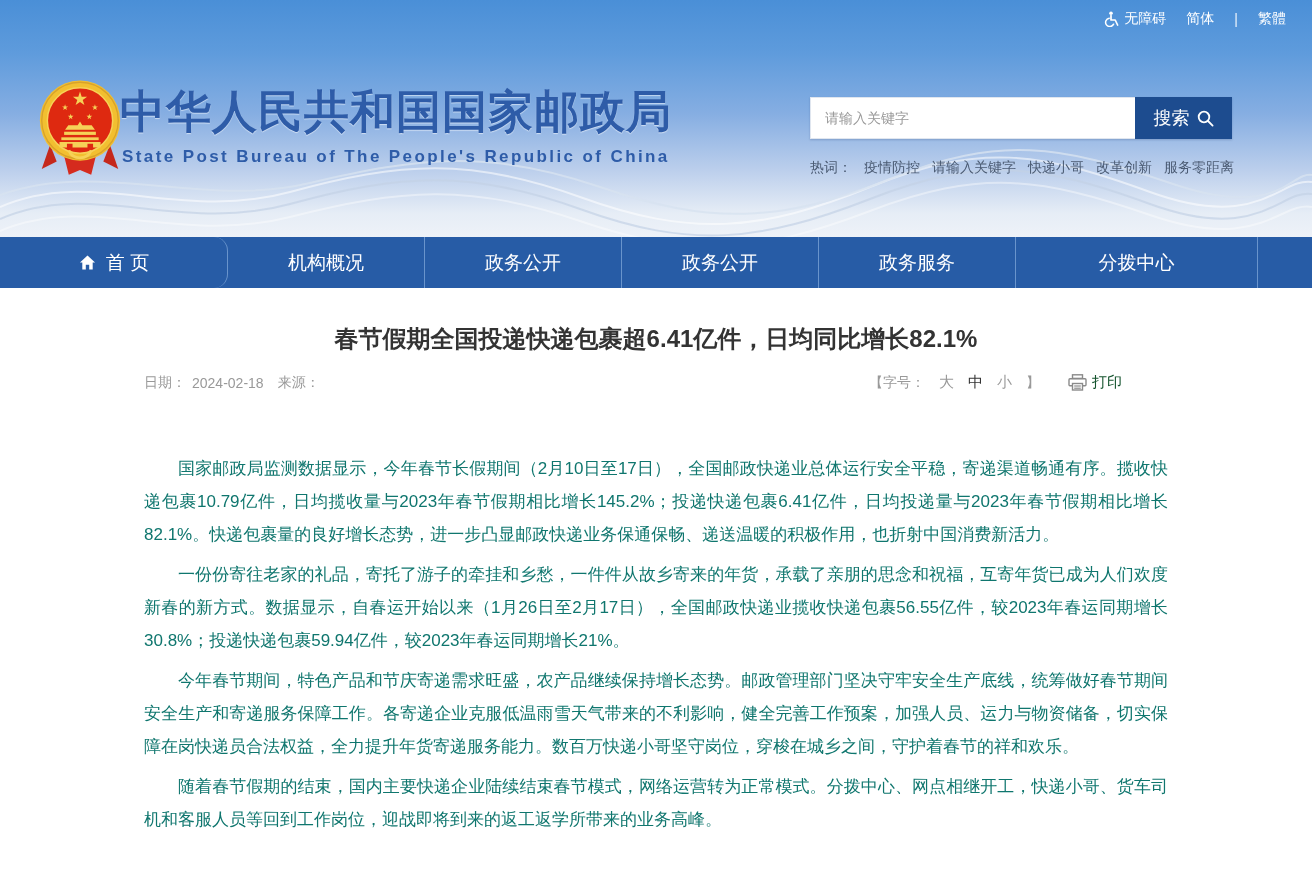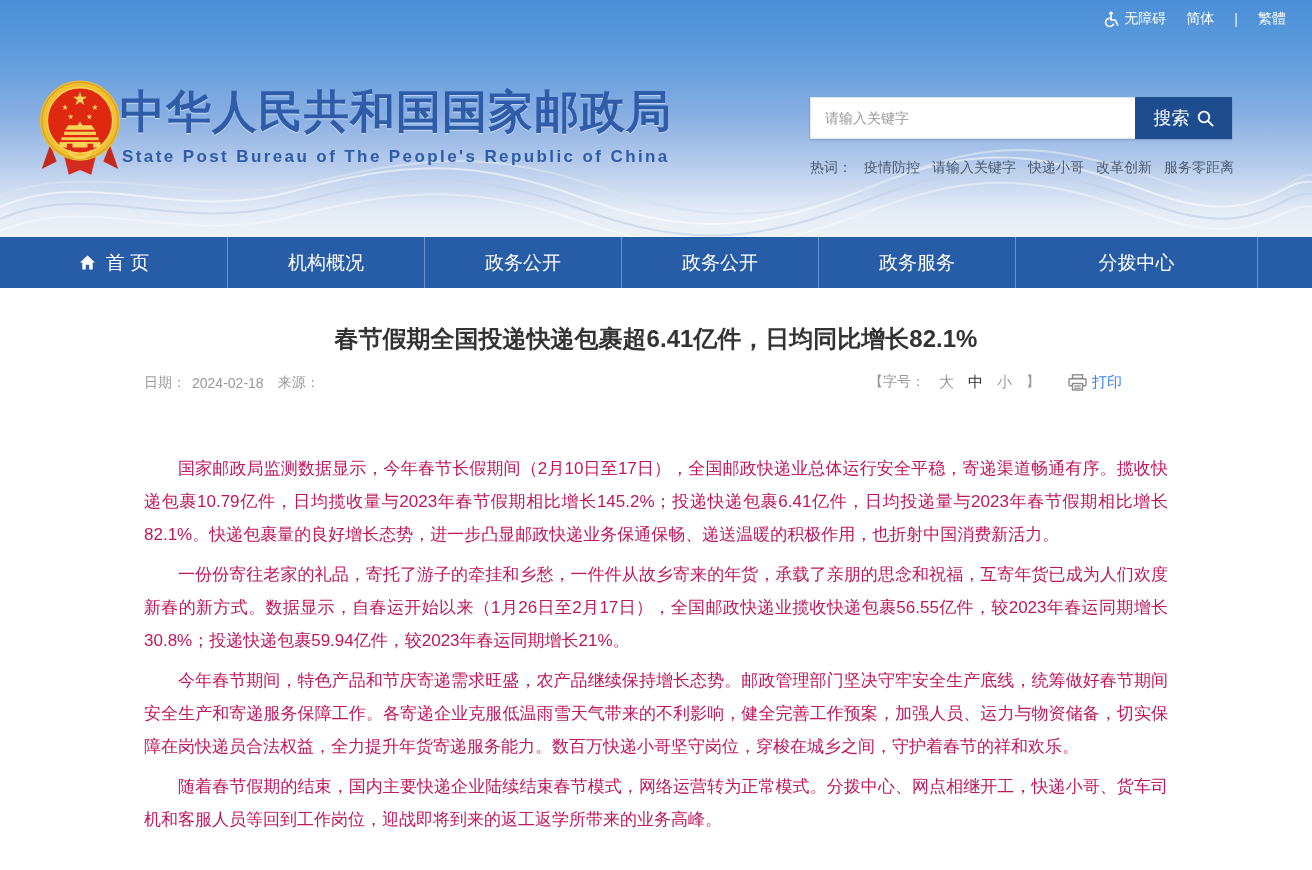--- a/index.html
+++ b/index.html
@@ -52,37 +52,37 @@
   }
   .hotwords a { color:#4a5a72; text-decoration:none; cursor:pointer; }
 
   
   .nav { position:absolute; top:237px; left:0; width:1312px; height:51px; background:#275ca6; display:flex; }
   .nav-item {
     display:flex; align-items:center; justify-content:center; gap:9px;
     color:#ffffff; font-size:19px; cursor:pointer;
     border-right:1px solid rgba(160,195,235,.55); height:51px;
   }
-  .nav-item.w1 { width:228px; } .nav-item.w2 { width:197px; } .nav-item.w6 { width:242px; }
+  .nav-item.w1 { width:228px;border-radius:14px; } .nav-item.w2 { width:197px; } .nav-item.w6 { width:242px; }
   .nav-filler { flex:1; }
 
   
   .content { position:absolute; top:270px; left:144px; width:1024px; }
   .article-title { margin-top:53px; text-align:center; font-size:24px; font-weight:bold; color:#333333; }
 
   .article-meta { margin-top:18px; display:flex; align-items:center; font-size:14px; color:#999999; }
   .meta-left { display:flex; gap:6px; align-items:center; }
-  .meta-right { margin-left:auto; margin-right:46px; display:flex; gap:14px; }
+  .meta-right { margin-left:auto; margin-right:46px; display:flex; align-items:center; gap:14px; }
   .meta-right .size-opt { cursor:pointer; color:#999; font-size:15px; }
   .meta-right .size-opt.active { color:#333; }
-  .print-btn { display:flex; align-items:center; gap:5px; color:#3b82f6; cursor:pointer; margin-left:14px; font-size:15px; }
+  .print-btn { display:flex; align-items:center; gap:5px; color:#14532d; cursor:pointer; margin-left:14px; font-size:15px; }
 
   .article-body { margin-top:60px; }
   .article-body p {
-    font-size:17px; color:#be185d; line-height:33px;
+    font-size:17px; color:#0f766e; line-height:33px;
     text-indent:2em; text-align:justify;
   }
   .article-body p + p { margin-top:7px; }
 </style>
 </head>
 <body>
 
 <div class="header">
 
   <svg class="waves" viewBox="0 0 1312 100" fill="none">

